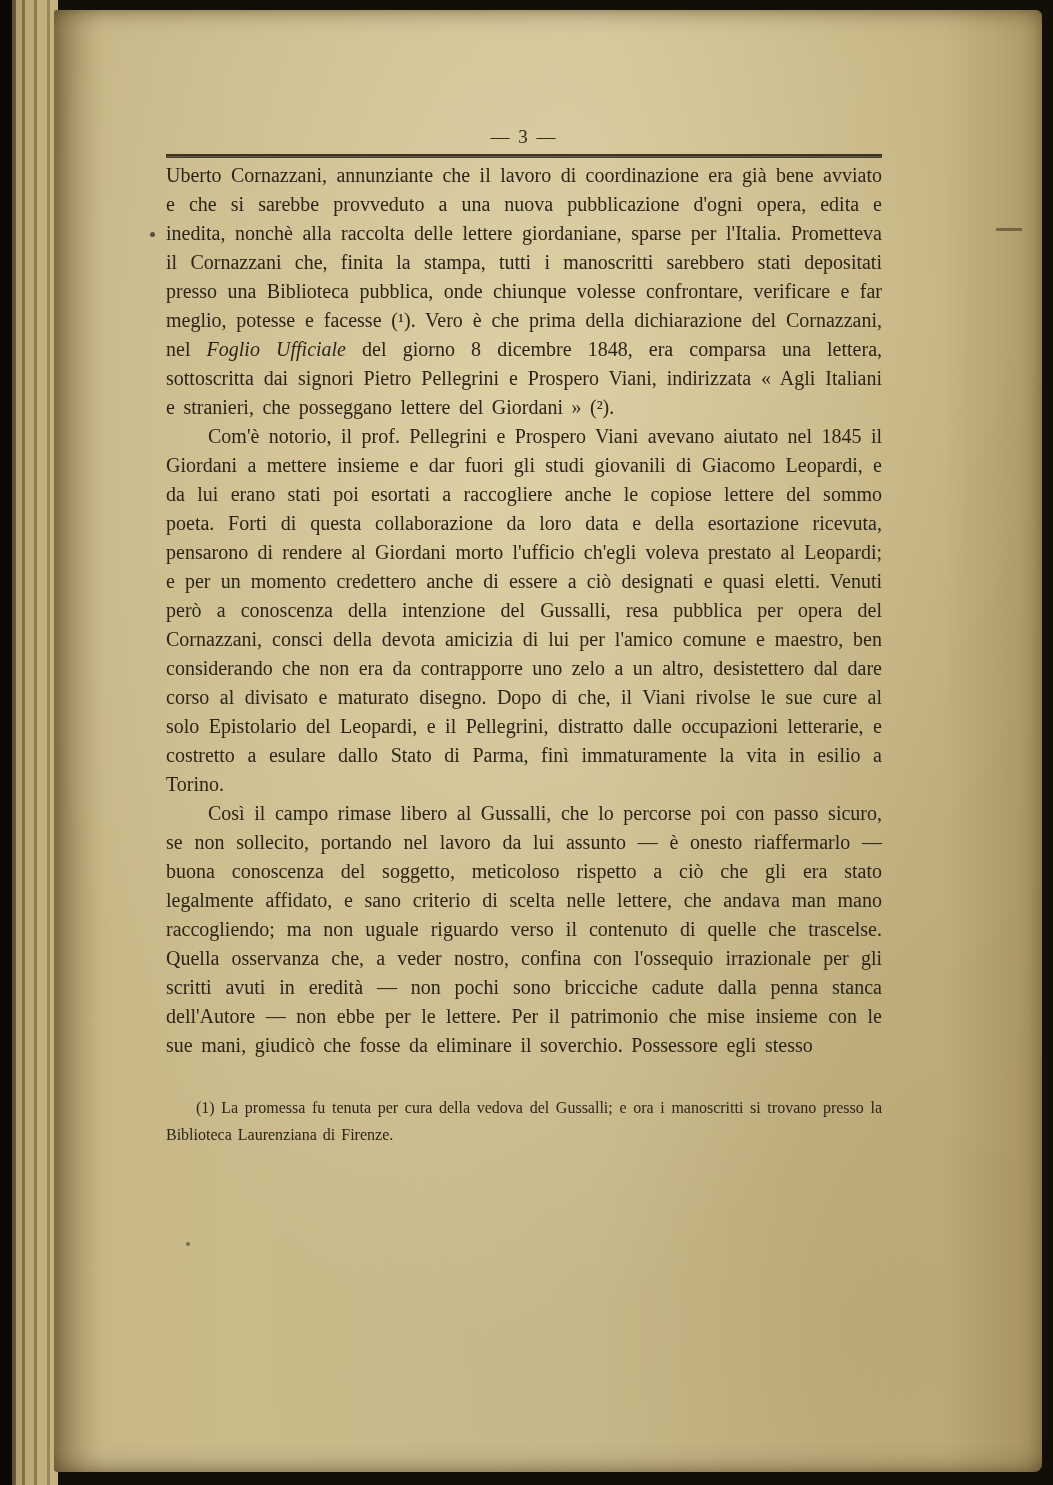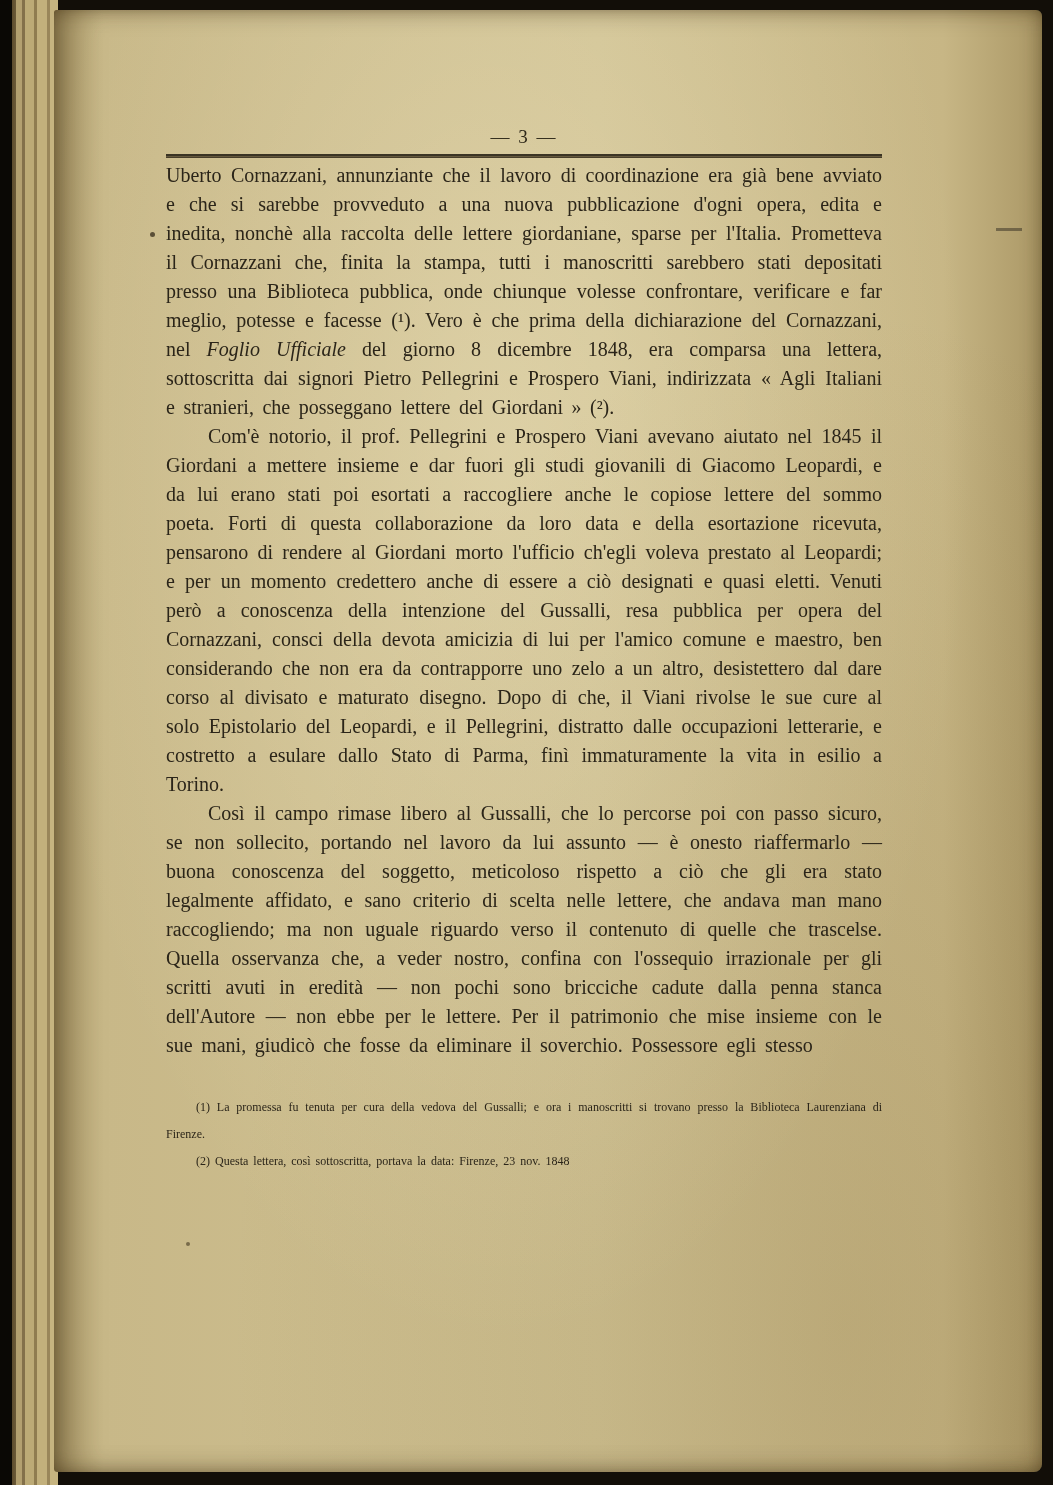--- a/index.html
+++ b/index.html
@@ -72,21 +72,21 @@
     line-height: 29px;
     text-align: justify;
     word-spacing: 3.5px;
     color: #2b2519;
   }
   .para { margin: 0; text-indent: 42px; }
   .para.no-indent { text-indent: 0; }
   .it { font-style: italic; }
   .footnotes {
     margin-top: 34px;
-    font-size: 12px;
+    font-size: 16px;
     line-height: 27px;
     word-spacing: 2px;
     text-align: justify;
   }
   .footnote { margin: 0; text-indent: 30px; }
   
   .speck {
     position: absolute;
     left: 96px; top: 222px;
     width: 5px; height: 5px;
@@ -130,18 +130,17 @@
     <div class="text-block">
 
       <p class="para no-indent"><span>Uberto Cornazzani, annunziante che il lavoro di coordinazione era già bene avviato e che si sarebbe provveduto a una nuova pubblicazione d'ogni opera, edita e inedita, nonchè alla raccolta delle lettere giordaniane, sparse per l'Italia. Prometteva il Cornazzani che, finita la stampa, tutti i manoscritti sarebbero stati depositati presso una Biblioteca pubblica, onde chiunque volesse confrontare, verificare e far meglio, potesse e facesse (¹). Vero è che prima della dichiarazione del Cornazzani, nel </span><i class="it">Foglio Ufficiale</i><span> del giorno 8 dicembre 1848, era comparsa una lettera, sottoscritta dai signori Pietro Pellegrini e Prospero Viani, indirizzata « Agli Italiani e stranieri, che posseggano lettere del Giordani » (²).</span></p>
 
       <p class="para">Com'è notorio, il prof. Pellegrini e Prospero Viani avevano aiutato nel 1845 il Giordani a mettere insieme e dar fuori gli studi giovanili di Giacomo Leopardi, e da lui erano stati poi esortati a raccogliere anche le copiose lettere del sommo poeta. Forti di questa collaborazione da loro data e della esortazione ricevuta, pensarono di rendere al Giordani morto l'ufficio ch'egli voleva prestato al Leopardi; e per un momento credettero anche di essere a ciò designati e quasi eletti. Venuti però a conoscenza della intenzione del Gussalli, resa pubblica per opera del Cornazzani, consci della devota amicizia di lui per l'amico comune e maestro, ben considerando che non era da contrapporre uno zelo a un altro, desistettero dal dare corso al divisato e maturato disegno. Dopo di che, il Viani rivolse le sue cure al solo Epistolario del Leopardi, e il Pellegrini, distratto dalle occupazioni letterarie, e costretto a esulare dallo Stato di Parma, finì immaturamente la vita in esilio a Torino.</p>
 
       <p class="para">Così il campo rimase libero al Gussalli, che lo percorse poi con passo sicuro, se non sollecito, portando nel lavoro da lui assunto — è onesto riaffermarlo — buona conoscenza del soggetto, meticoloso rispetto a ciò che gli era stato legalmente affidato, e sano criterio di scelta nelle lettere, che andava man mano raccogliendo; ma non uguale riguardo verso il contenuto di quelle che trascelse. Quella osservanza che, a veder nostro, confina con l'ossequio irrazionale per gli scritti avuti in eredità — non pochi sono bricciche cadute dalla penna stanca dell'Autore — non ebbe per le lettere. Per il patrimonio che mise insieme con le sue mani, giudicò che fosse da eliminare il soverchio. Possessore egli stesso</p>
 
       <div class="footnotes">
         <p class="footnote">(1) La promessa fu tenuta per cura della vedova del Gussalli; e ora i manoscritti si trovano presso la Biblioteca Laurenziana di Firenze.</p>
-        <p class="footnote">(2) Questa lettera, così sottoscritta, portava la data: Firenze, 23 nov. 1848</p>
       </div>
 
     </div>
   </div>
 </div>
 
 </body></html>

